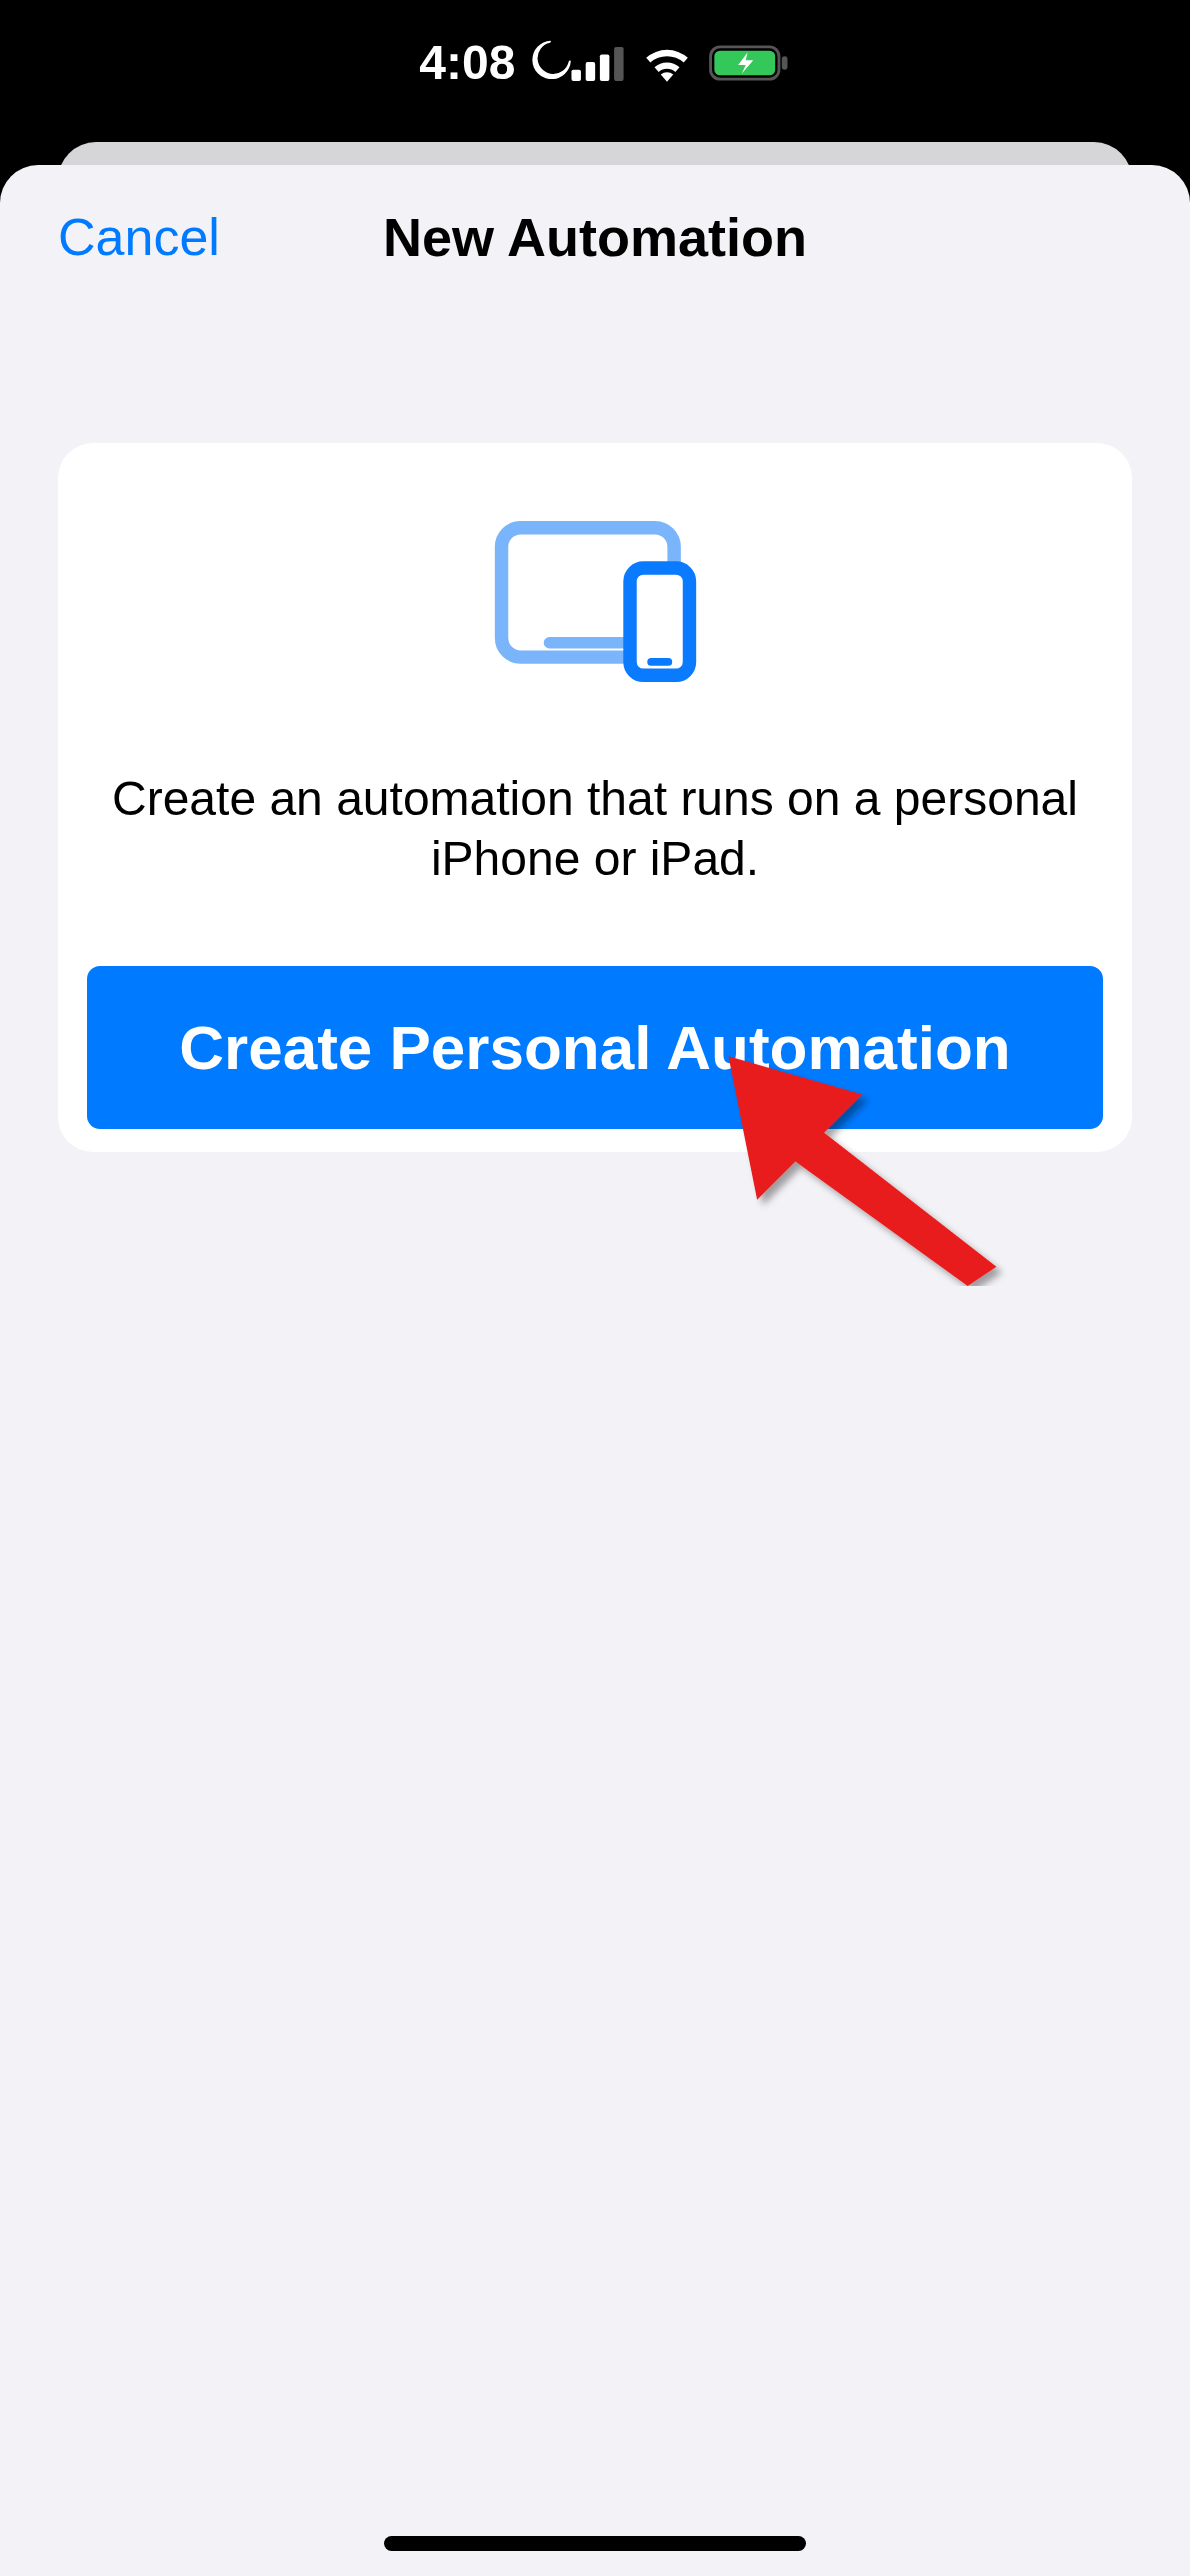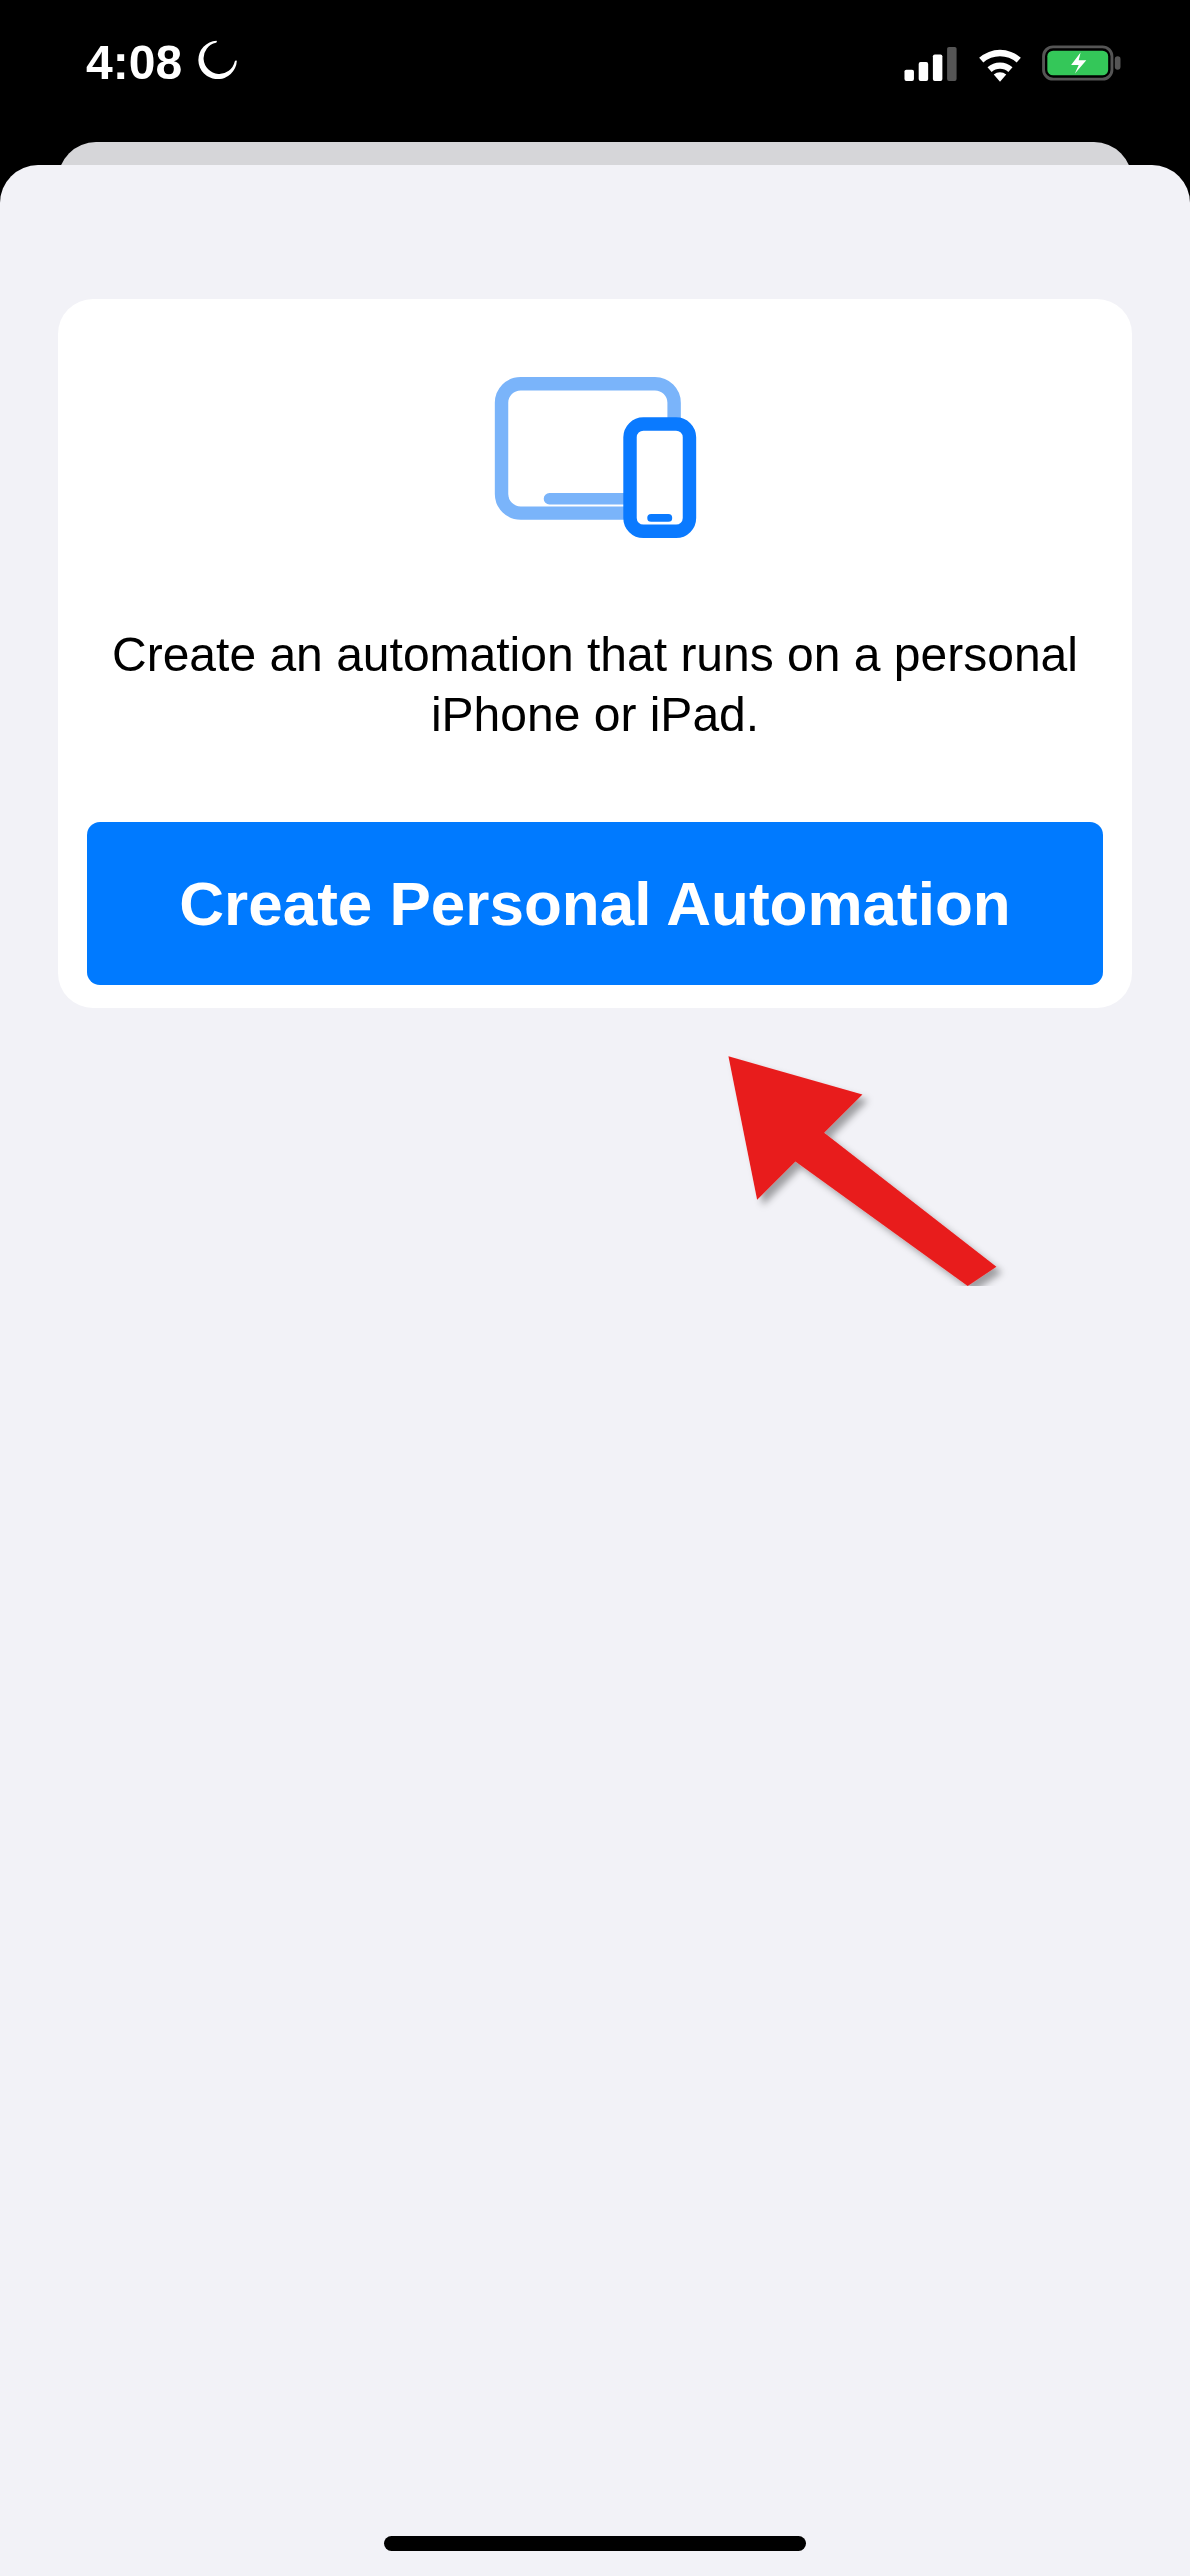--- a/index.html
+++ b/index.html
@@ -11,21 +11,21 @@
       overflow: hidden;
       position: relative;
     }
     
     .status-bar {
       height: 144px;
       background: #000;
       color: #fff;
       display: flex;
       align-items: center;
-      justify-content: space-between;
+      justify-content: center;
       padding: 0 67px 19px 86px;
       font-size: 48px;
       font-weight: 600;
     }
     .status-left { display: flex; align-items: center; gap: 13.4px; }
     .status-right { display: flex; align-items: center; gap: 17px; }
     .status-right svg { display: block; }
 
     
     .modal-stack {
@@ -165,20 +165,24 @@
         </svg>
     </span>
   </div>
 </div>
 
 <div class="modal-stack">
   <div class="modal-under"></div>
 
   <div class="modal-sheet">
 
+    <div class="sheet-header">
+      <button class="cancel-btn">Cancel</button>
+      <div class="sheet-title">New Automation</div>
+    </div>
 
     <div class="cards-wrap">
 
       <div class="card">
         <div class="card-icon">
           <svg width="211" height="163" viewBox="0 0 220 170">
             <rect x="12" y="8" width="180" height="135" rx="20" fill="none" stroke="#7ab4fa" stroke-width="14"></rect>
             <line x1="62" y1="128" x2="140" y2="128" stroke="#7ab4fa" stroke-width="12" stroke-linecap="round"></line>
             <rect x="146" y="50" width="62" height="112" rx="14" fill="#fff" stroke="#0a7aff" stroke-width="14"></rect>
             <line x1="168" y1="148" x2="186" y2="148" stroke="#0a7aff" stroke-width="8" stroke-linecap="round"></line>

